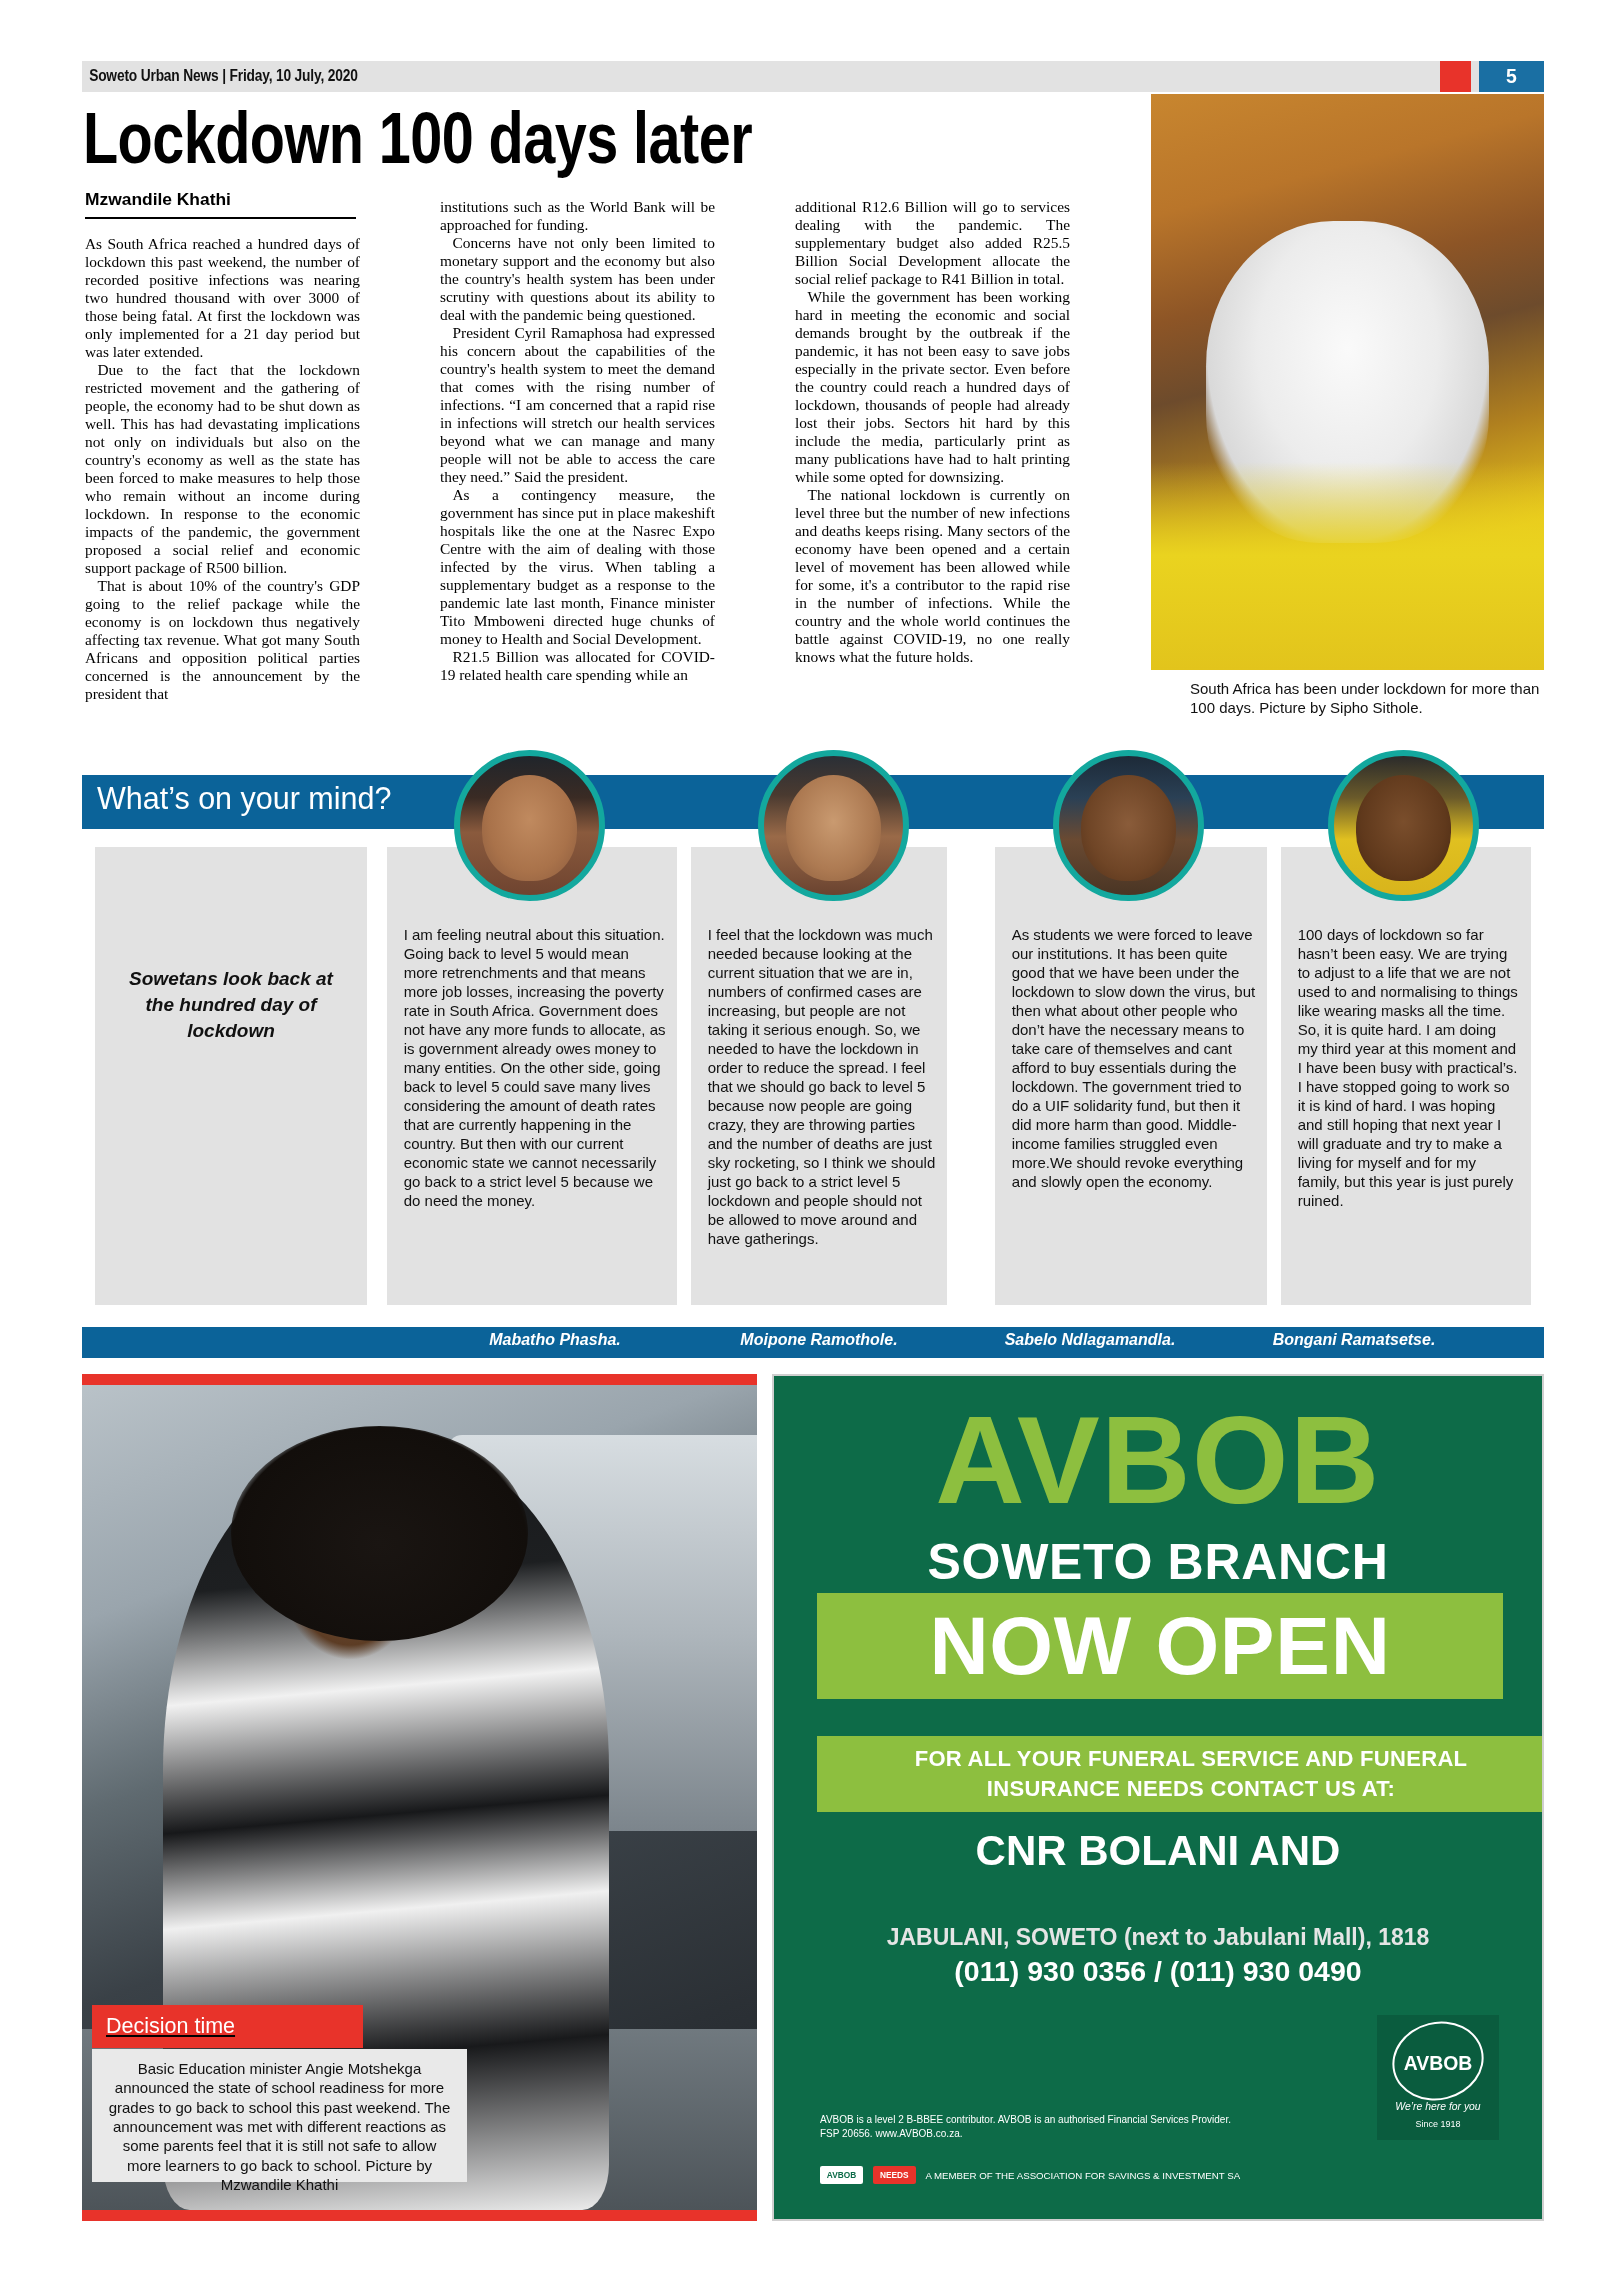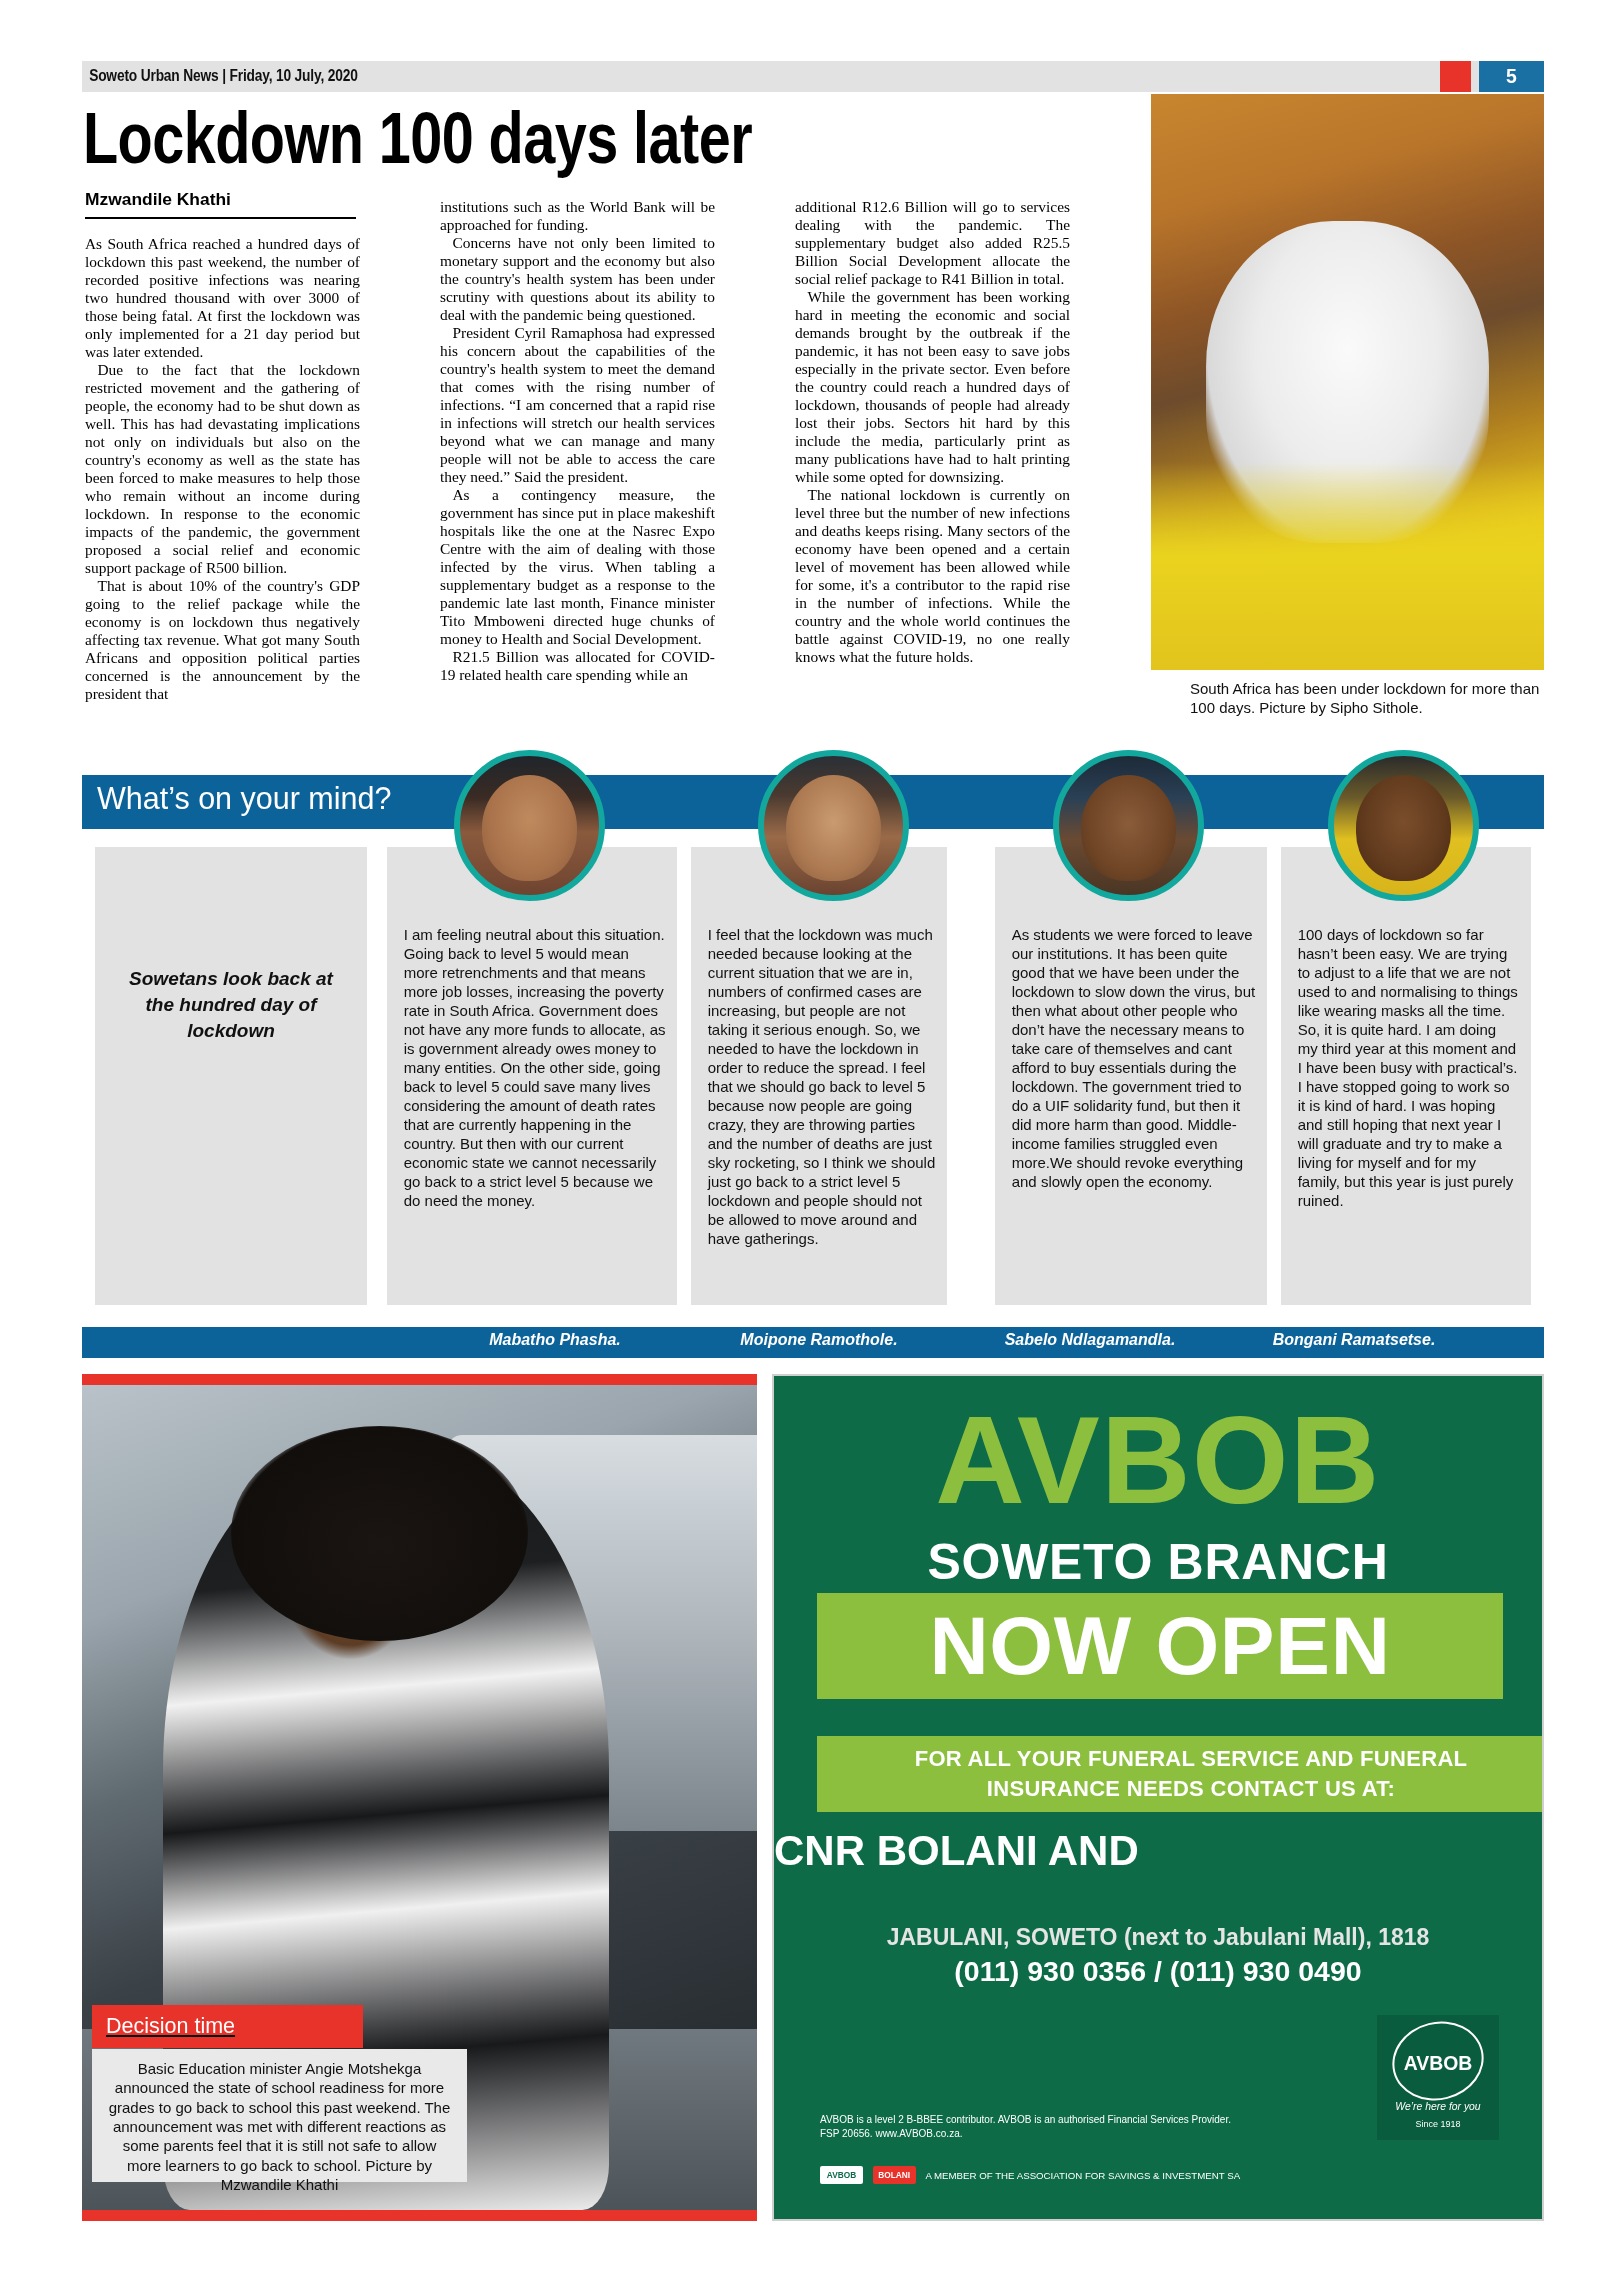--- a/index.html
+++ b/index.html
@@ -215,21 +215,21 @@
   .ad-needs {
     position: absolute; left: 43px; top: 360px; width: 748px; height: 76px;
     background: #8dbf3f; display: flex; flex-direction: column;
     align-items: center; justify-content: center; gap: 4.2px;
   }
   .ad-needs div {
     font-family: "Liberation Sans Narrow", "Liberation Sans", sans-serif;
     font-size: 22px; font-weight: bold; color: #fff; letter-spacing: 0.3px;
   }
   .ad-addr1 {
-    position: absolute; left: 0; right: 0; top: 453px; text-align: left;
+    position: absolute; left: 0; right: 0; top: 453px; text-align: center;
     font-family: "Liberation Sans Narrow", "Liberation Sans", sans-serif;
     font-size: 42px; font-weight: bold; color: #fff; line-height: 43px;
   }
   .ad-addr2 {
     position: absolute; left: 0; right: 0; top: 548px; text-align: center;
     font-family: "Liberation Sans Narrow", "Liberation Sans", sans-serif;
     font-size: 23px; font-weight: bold; color: #e5e5e5;
   }
   .ad-phone {
     position: absolute; left: 0; right: 0; top: 579px; text-align: center;
@@ -398,19 +398,19 @@
       <div class="since">Since 1918</div>
     </div>
 
     <div class="ad-fine">
       <div>AVBOB is a level 2 B-BBEE contributor. AVBOB is an authorised Financial Services Provider.</div>
       <div>FSP 20656. www.AVBOB.co.za.</div>
     </div>
 
     <div class="ad-footer-row">
       <div class="badge-asisa">AVBOB</div>
-      <div class="badge-asisa2">BOLANI</div>
+      <div class="badge-asisa2">NEEDS</div>
       <div class="ad-footer-text">A MEMBER OF THE ASSOCIATION FOR SAVINGS &amp; INVESTMENT SA</div>
     </div>
   </div>
 
 </div>
 
 
 </body></html>

